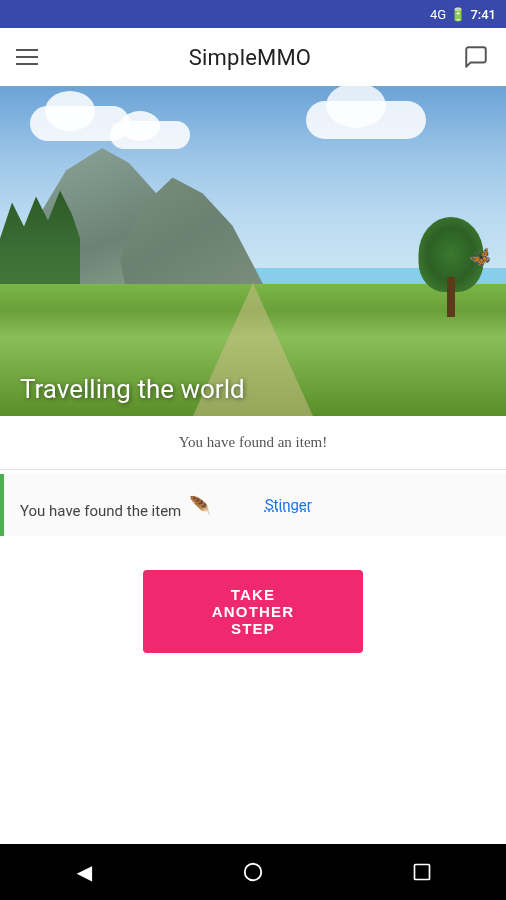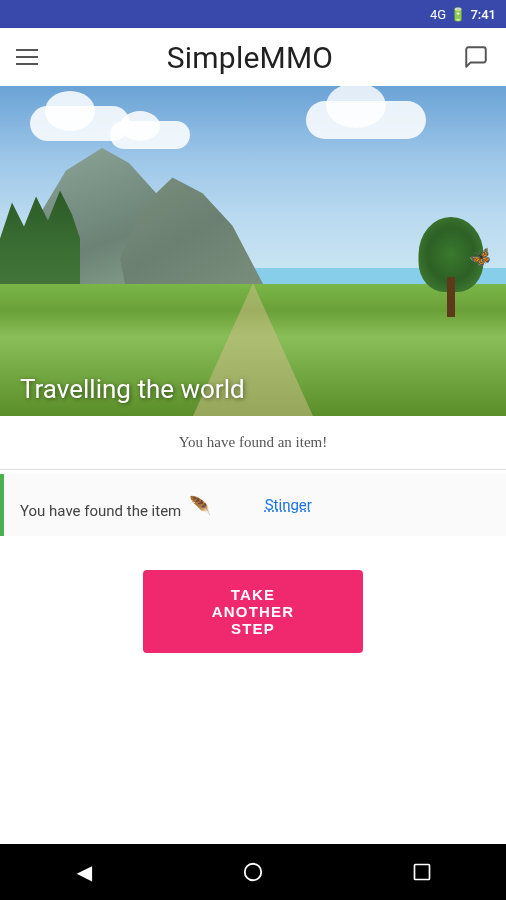--- a/index.html
+++ b/index.html
@@ -52,21 +52,21 @@
       gap: 5px;
       cursor: pointer;
     }
     .hamburger-icon span {
       display: block;
       width: 22px;
       height: 2px;
       background: #555;
     }
     .app-title {
-      font-size: 30px;
+      font-size: 22px;
       font-weight: 400;
       color: #212121;
       letter-spacing: 0.2px;
     }
     .chat-icon {
       width: 28px;
       height: 28px;
       cursor: pointer;
       display: flex;
       align-items: center;

